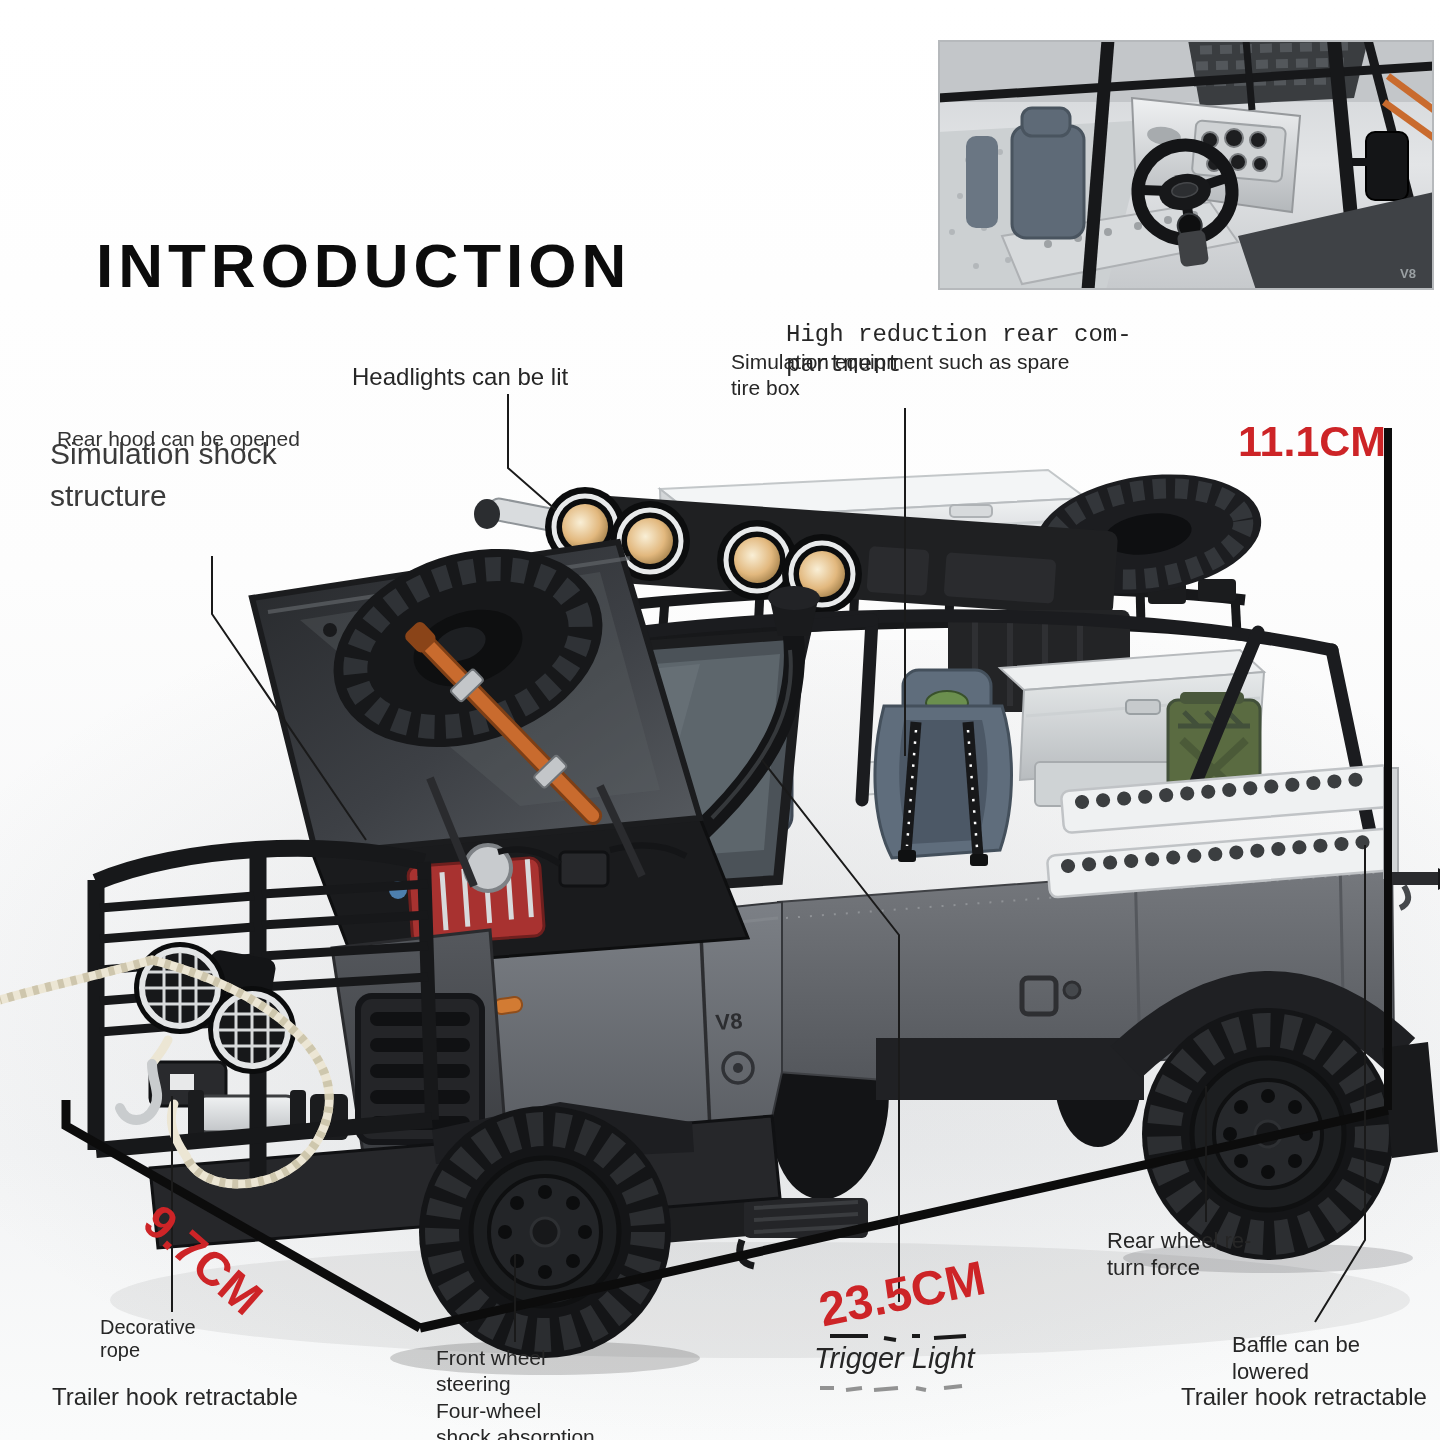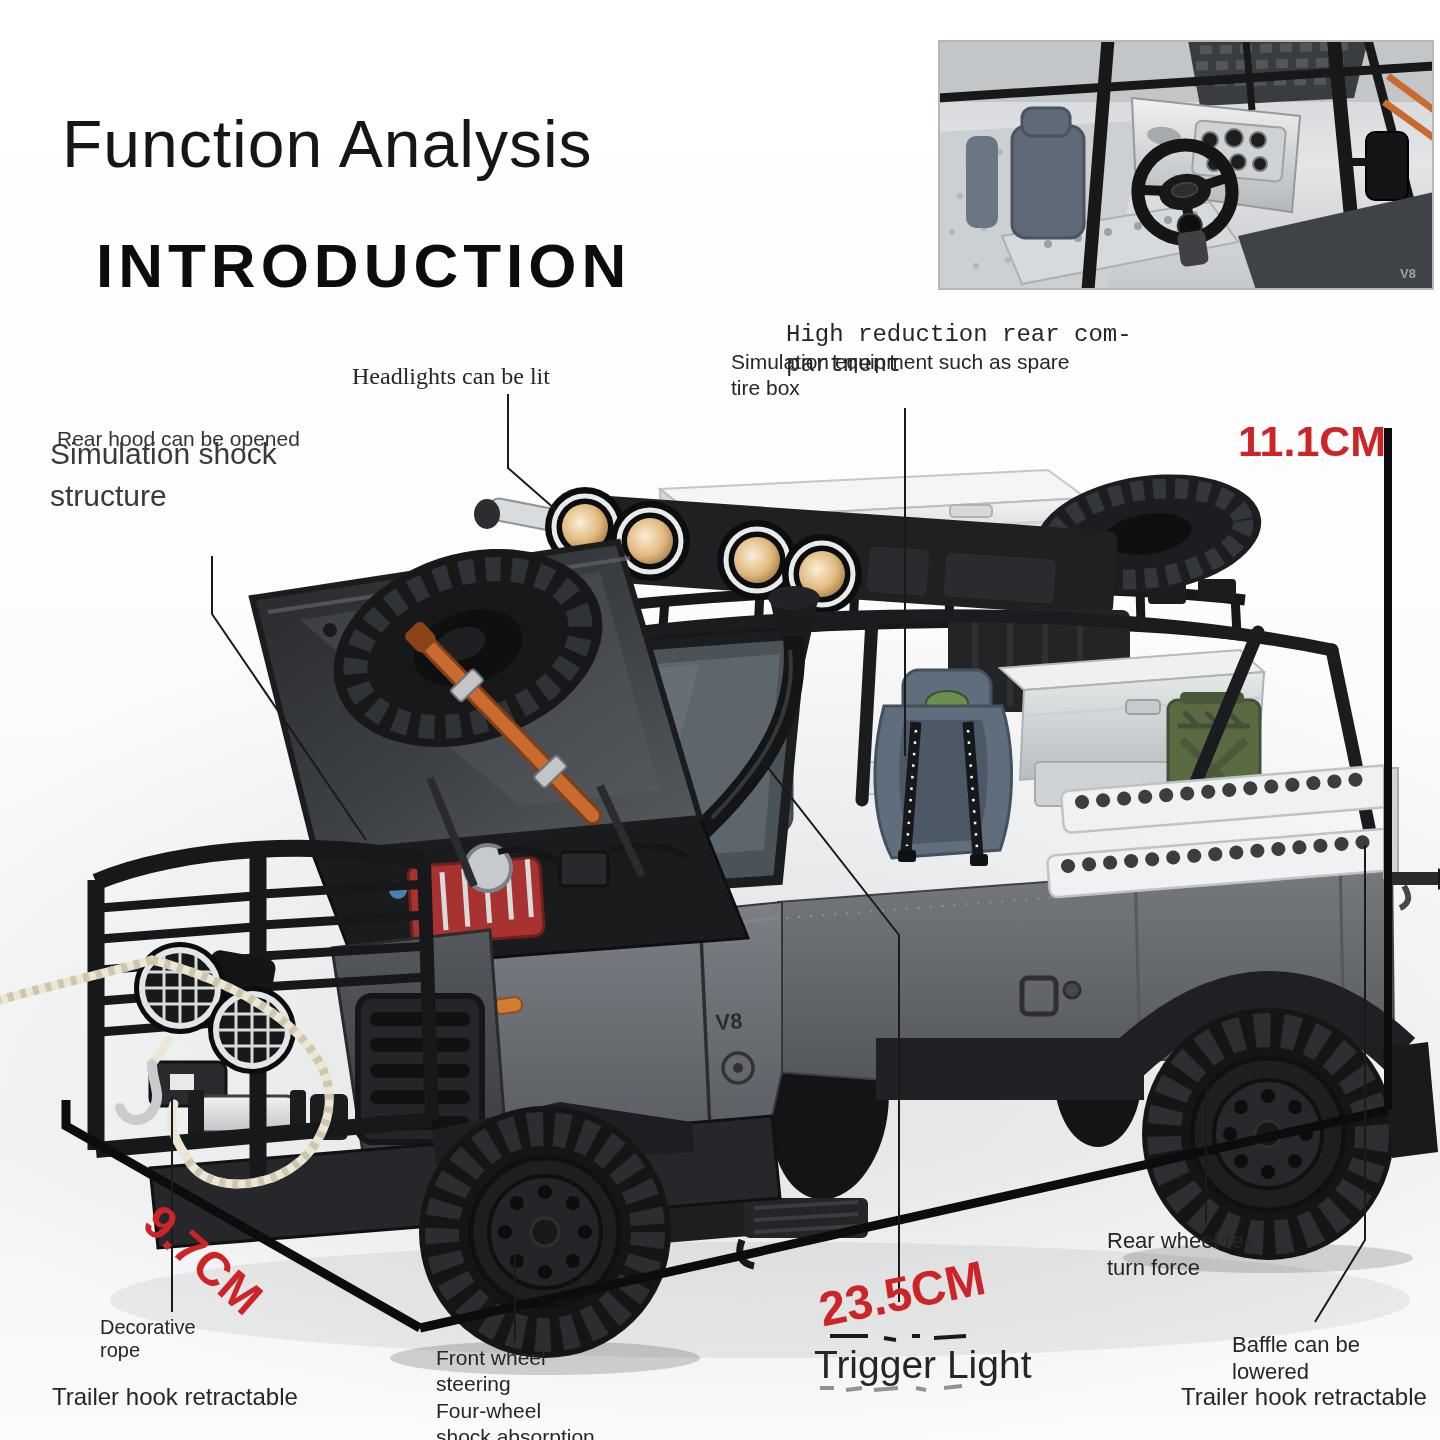--- a/index.html
+++ b/index.html
@@ -5,30 +5,30 @@
   html,body{margin:0;padding:0;background:#ffffff;}
   .canvas{position:relative;width:1440px;height:1440px;overflow:hidden;
     background:linear-gradient(180deg,#ffffff 0%,#fdfdfd 40%,#f3f4f5 80%,#fafbfb 100%);
     font-family:"Liberation Sans",sans-serif;color:#242424;}
   .backdrop{position:absolute;left:-130px;top:640px;width:1740px;height:820px;
     background:radial-gradient(ellipse at 50% 45%, rgba(115,120,126,0.16), rgba(255,255,255,0) 70%);}
   .art{position:absolute;left:0;top:0;width:1440px;height:1440px;}
   .lbl{position:absolute;white-space:pre-line;line-height:1.24;color:#262626;}
   #title1{left:62px;top:104px;font-size:66px;font-weight:400;letter-spacing:1px;color:#161616;}
   #title2{left:96px;top:228px;font-size:62px;font-weight:700;letter-spacing:5px;color:#0c0c0c;}
-  #lbl-headlights{left:352px;top:362px;font-size:24px;font-family:Liberation Serif, serif;}
+  #lbl-headlights{left:352px;top:362px;font-size:24px;}
   #lbl-highreduction{left:786px;top:320px;font-size:24px;text-align:left;font-family:Liberation Mono, monospace;}
   #lbl-simequip{left:731px;top:349px;font-size:21px;}
   #lbl-fronthood{left:57px;top:426px;font-size:21px;color:#333;}
   #lbl-simengine{left:50px;top:433px;font-size:30px;line-height:1.4;color:#3a3a3a;}
   #lbl-rope{left:100px;top:1316px;font-size:20px;line-height:1.15;}
   #lbl-trailerleft{left:52px;top:1382px;font-size:24px;}
   #lbl-frontwheel{left:436px;top:1345px;font-size:21px;line-height:1.25;}
   #lbl-pressing{left:796px;top:1306px;font-size:21px;line-height:1.3;}
-  #lbl-trigger{left:814px;top:1341px;font-size:39px;}
+  #lbl-trigger{left:814px;top:1341px;font-size:29px;font-style:italic;}
   #lbl-rearwheel{left:1107px;top:1227px;font-size:22px;}
   #lbl-baffle{left:1195px;top:1331px;font-size:22px;margin-left:37px;}
   #lbl-trailerright{left:1181px;top:1382px;font-size:24px;}
   .dim{position:absolute;font-weight:700;color:#cd2427;}
   #dim-h{left:1238px;top:417px;font-size:43px;letter-spacing:0px;}
   #dim-w{left:134px;top:1232px;font-size:47px;transform:rotate(41deg);}
   #dim-l{left:818px;top:1266px;font-size:48px;transform:rotate(-11.5deg);}
   .inset{position:absolute;left:938px;top:40px;width:496px;height:250px;}
 </style>
 </head>
@@ -528,21 +528,20 @@
       <rect x="428" y="92" width="42" height="68" rx="9" fill="#141517" stroke="#000000" stroke-width="2"></rect>
       <line x1="414" y1="122" x2="430" y2="122" stroke="#141517" stroke-width="8"></line>
     </g>
     <g>
       <polygon points="300,196 496,152 496,250 318,250" fill="#3f4246"></polygon>
       <text x="462" y="238" font-size="13" font-weight="bold" fill="#9aa0a3" font-family="Liberation Sans, sans-serif">V8</text>
     </g>
     <rect x="1" y="1" width="494" height="248" fill="none" stroke="#b6b9bc" stroke-width="2"></rect>
   </svg>
 
-  <div class="lbl" id="title1">Function Analysis</div>
   <div class="lbl" id="title2">INTRODUCTION</div>
 
   <div class="lbl" id="lbl-headlights">Headlights can be lit</div>
   <div class="lbl" id="lbl-highreduction">High reduction rear com-
 partment</div>
   <div class="lbl" id="lbl-simequip">Simulation equipment such as spare
 tire box</div>
   <div class="lbl" id="lbl-fronthood">Rear hood can be opened</div>
   <div class="lbl" id="lbl-simengine">Simulation shock
 structure</div>

